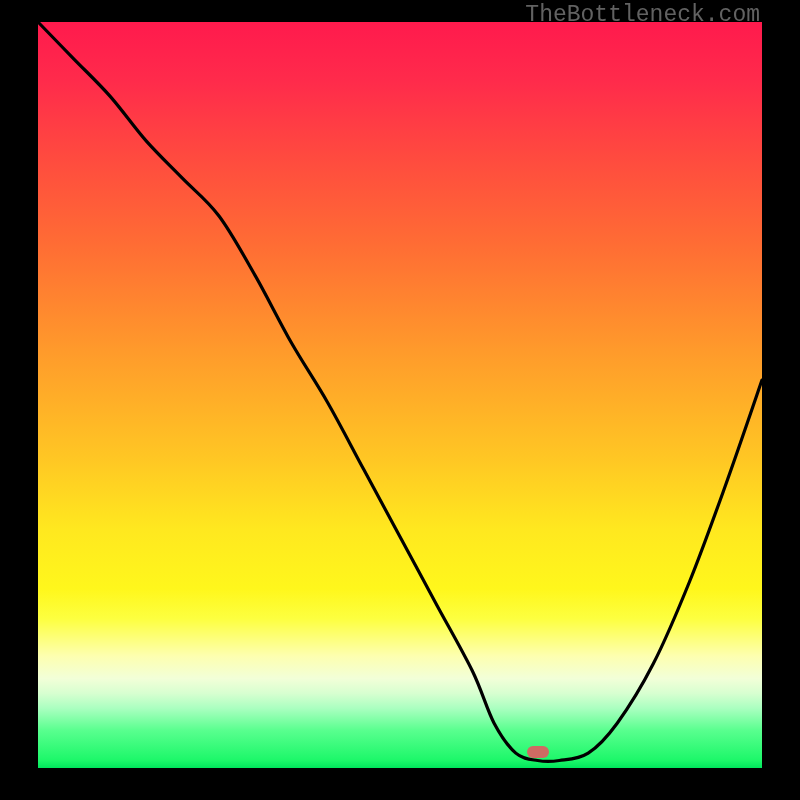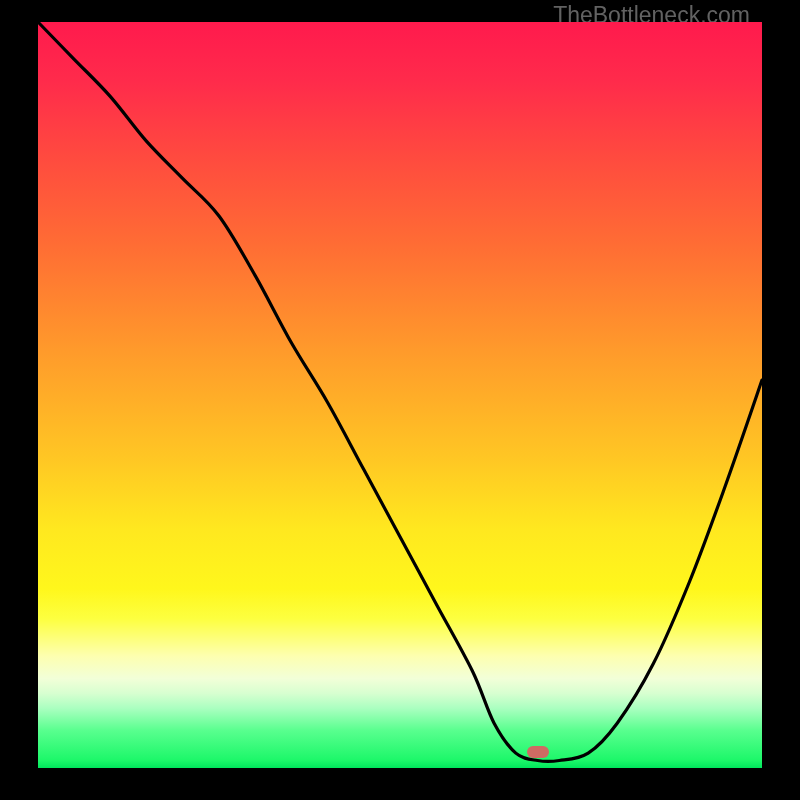--- a/index.html
+++ b/index.html
@@ -39,23 +39,23 @@
       #d7ffd0 90%,
       #aaffc0 92%,
       #58ff8e 95%,
       #1cf769 99%,
       #00e65c 100%
     );
   }
   .attribution {
     position: absolute;
     top: 2px;
-    right: 50px;
+    right: 40px;
     color: #626262;
-    font-family: Liberation Sans, sans-serif;
+    font-family: Liberation Mono, monospace;
     font-size: 23px;
     letter-spacing: 0px;
     font-weight: 500;
   }
   svg.curve {
     position: absolute;
     left: 0;
     top: 0;
     width: 724px;
     height: 746px;

